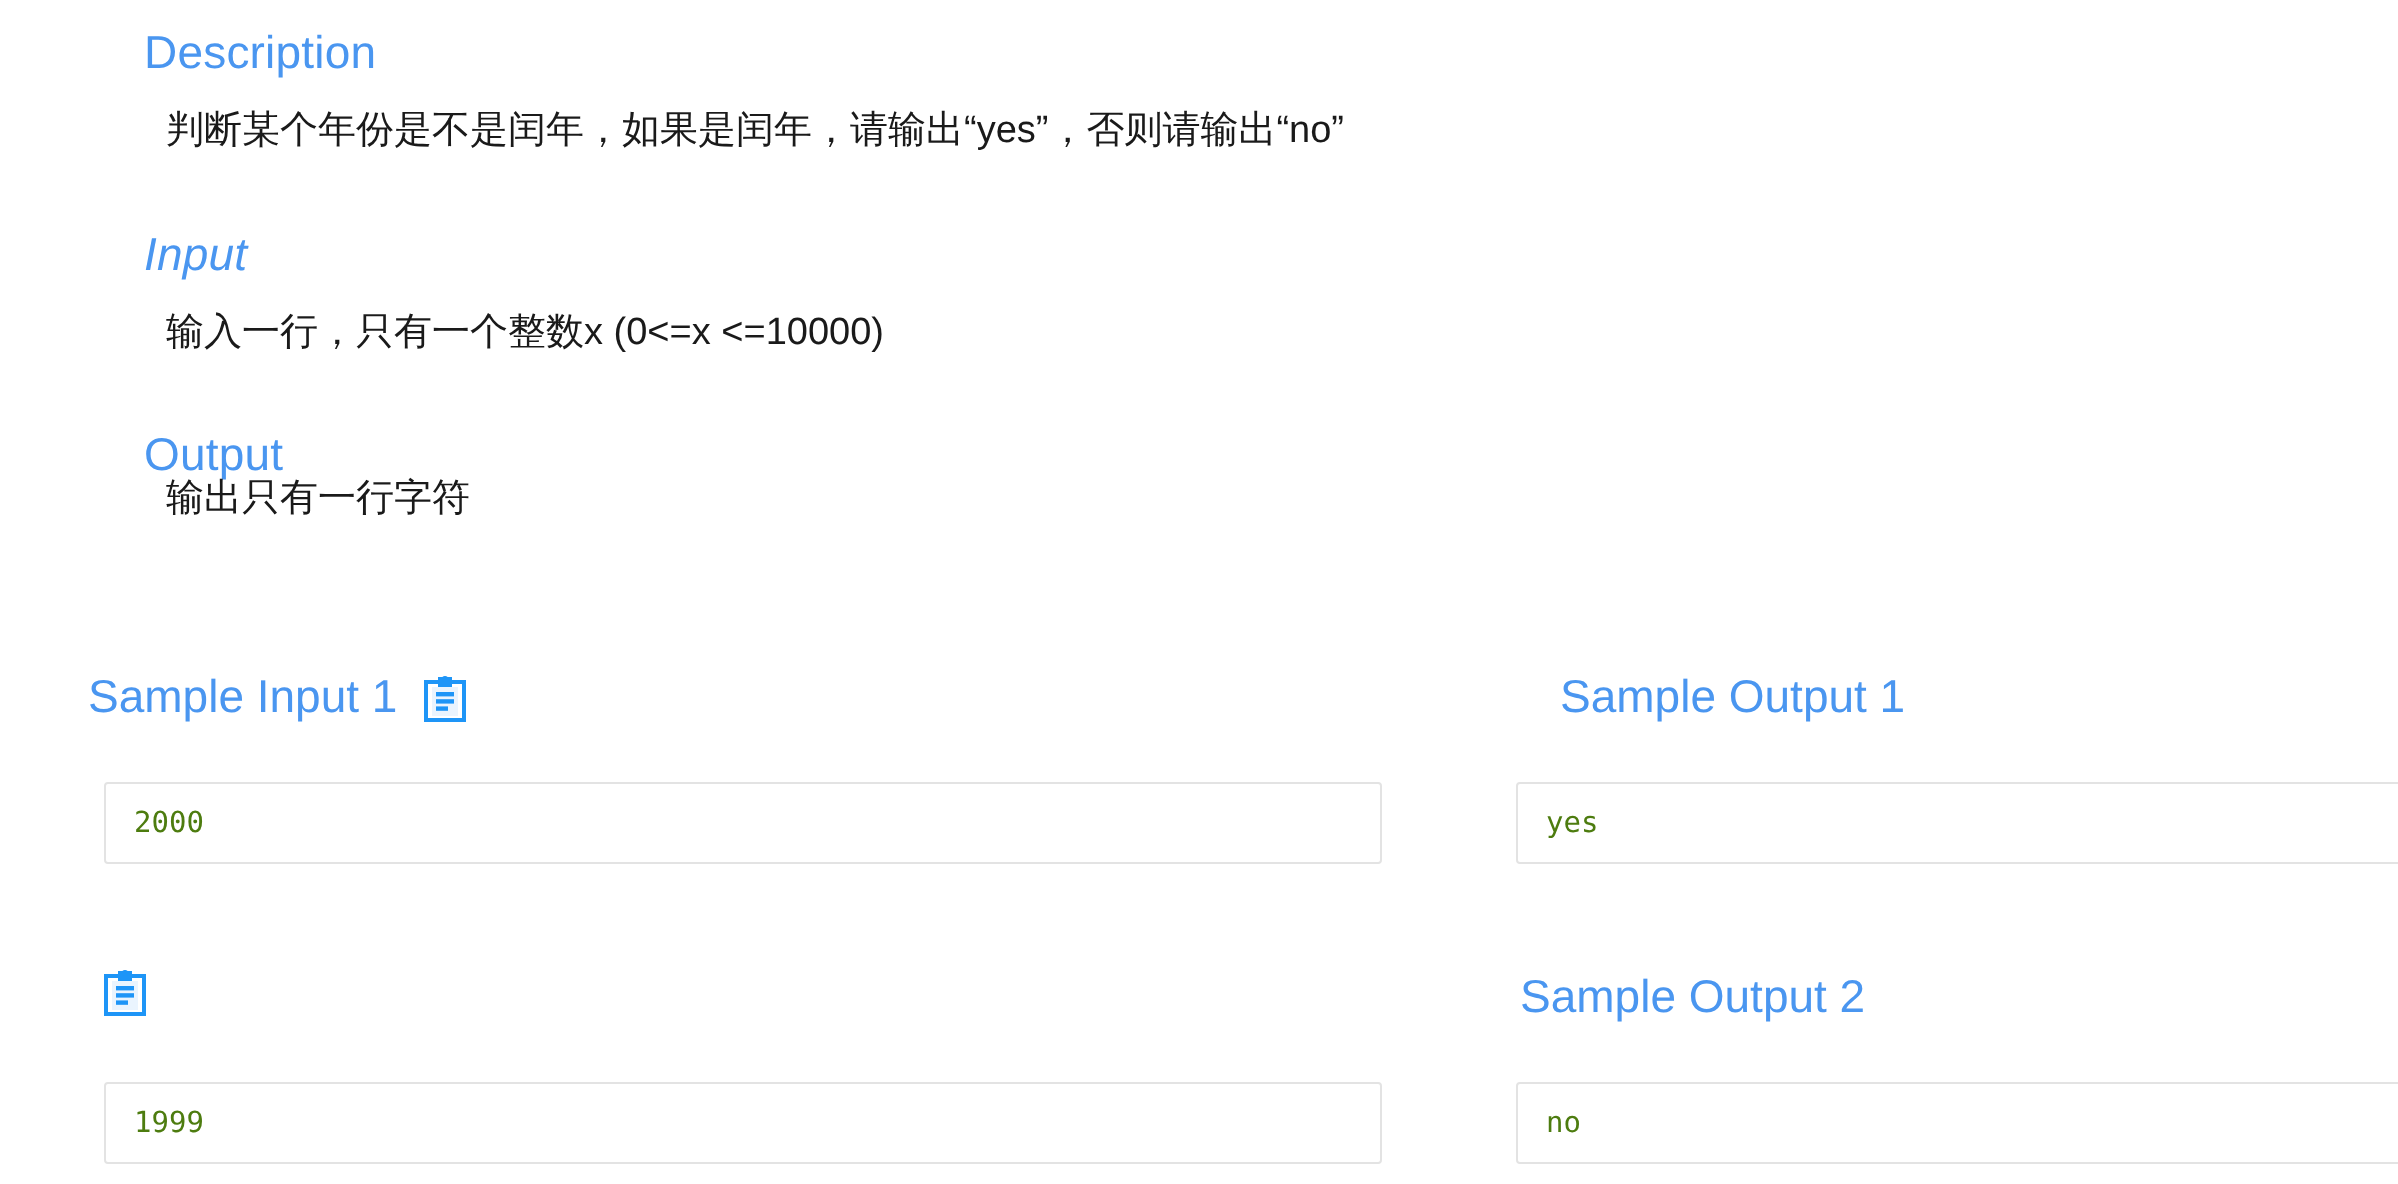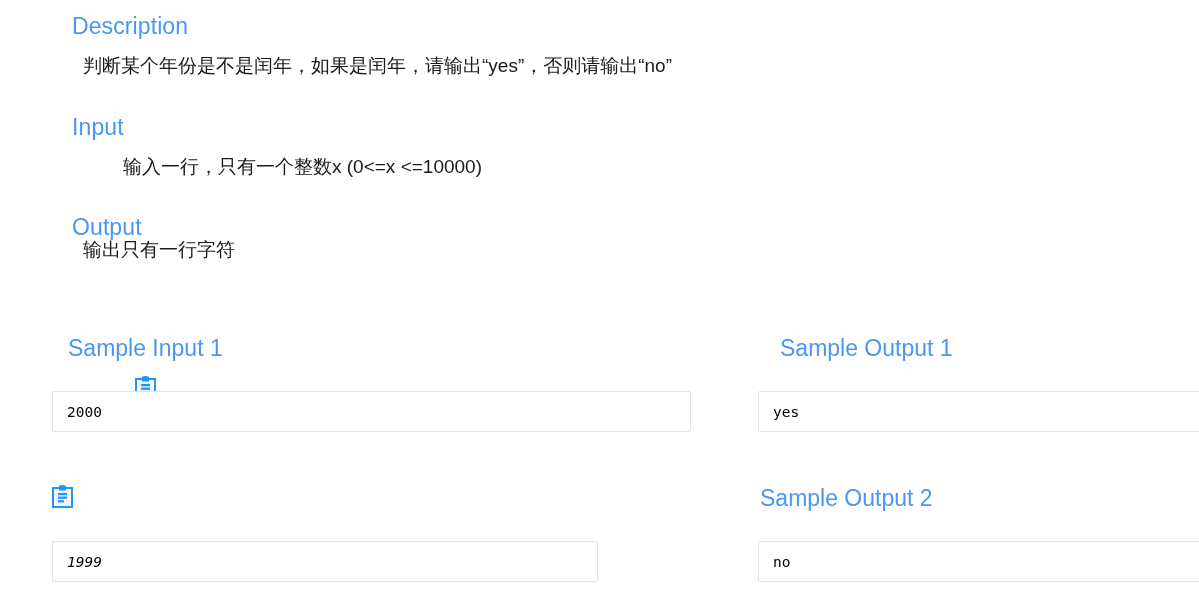--- a/index.html
+++ b/index.html
@@ -76,40 +76,40 @@
     display: flex;
     align-items: center;
     padding-left: 14px;
     overflow: hidden;
   }
 
   .sample-box-text {
     font-family: "DejaVu Sans Mono", "Liberation Mono", monospace;
     font-size: 14.5px;
     line-height: 20px;
-    color: #000000;
+    color: #4d7c0f;
     white-space: pre;
   }
 
   
   #h-description { top: 12px; }
   #b-description { top: 54px; }
-  #h-input       { top: 113px; }
-  #b-input       { top: 155px; margin-left: 40px; }
+  #h-input       { top: 113px; font-style: italic; }
+  #b-input       { top: 155px; }
   #h-output      { top: 213px; }
   #b-output      { top: 238px; }
 
-  #h-sample-in-1  { top: 334px; left: 68px; flex-direction: column; }
+  #h-sample-in-1  { top: 334px; left: 44px; }
   #h-sample-out-1 { top: 334px; left: 760px; margin-left: 20px; }
   #box-in-1  { top: 391px; left: 52px;  width: 639px; }
   #box-out-1 { top: 391px; left: 758px; width: 500px; }
 
   #h-sample-in-2  { top: 484px; left: 52px; }
   #h-sample-out-2 { top: 484px; left: 760px; text-align: right; }
-  #box-in-2  { top: 541px; left: 52px;  width: 546px; font-style: italic; }
+  #box-in-2  { top: 541px; left: 52px;  width: 639px; }
   #box-out-2 { top: 541px; left: 758px; width: 500px; }
 </style>
 </head>
 <body>
 
 <div class="page">
 
   <div class="section-heading" id="h-description">Description</div>
   <div class="section-body" id="b-description">判断某个年份是不是闰年，如果是闰年，请输出“yes”，否则请输出“no”</div>
 

